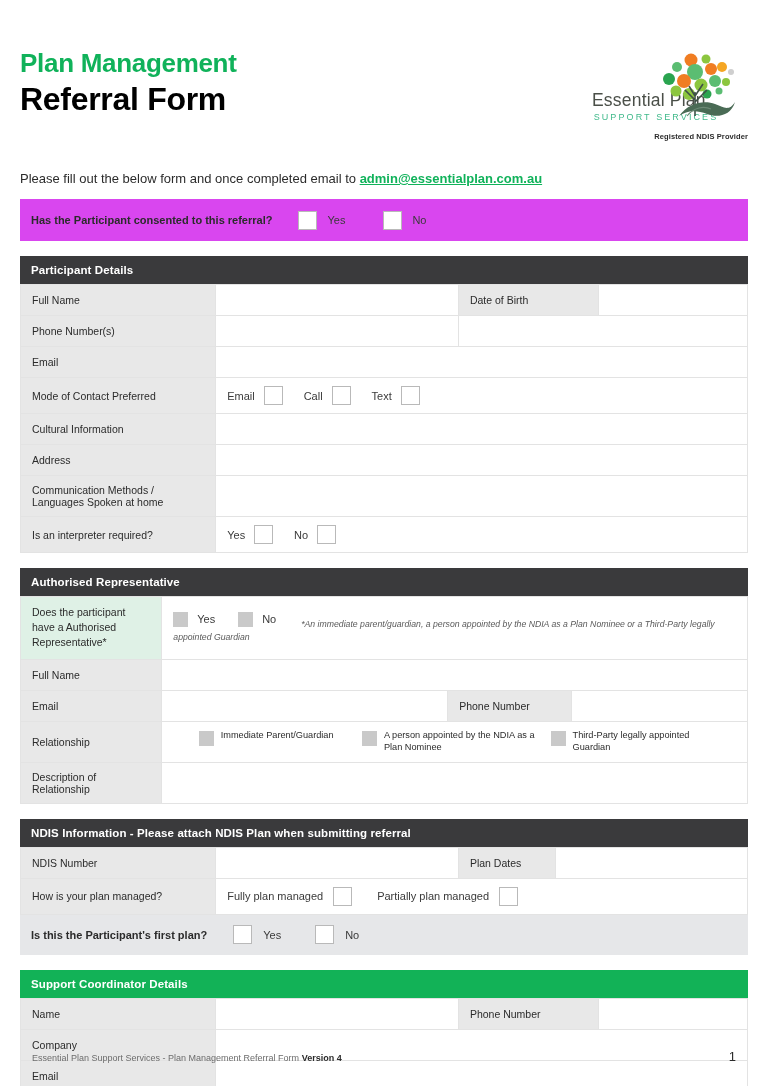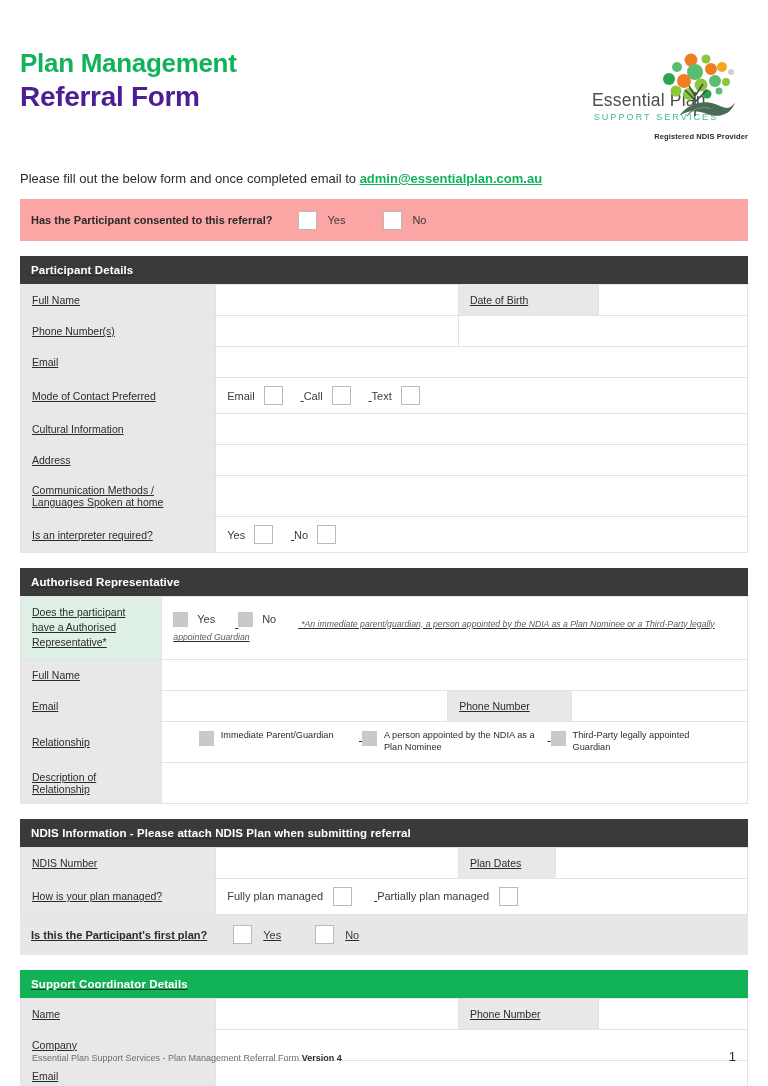--- a/index.html
+++ b/index.html
@@ -10,47 +10,47 @@
     color: #2b2b2b;
     overflow: hidden;
   }
   .page { position: relative; width: 768px; height: 1086px; padding: 0 20px; }
 
   
   .header { display: flex; justify-content: space-between; align-items: flex-start;
             padding-top: 48px; }
   .titles { line-height: 1.22; }
   .title-1 { font-size: 26px; font-weight: bold; color: #10b25a; letter-spacing: -0.3px; }
-  .title-2 { font-size: 28px; font-weight: bold; color: #4c1d95; letter-spacing: -0.3px; }
+  .title-2 { font-size: 32px; font-weight: bold; color: #000000; letter-spacing: -0.3px; }
 
   .logo { width: 160px; position: relative; padding-top: 2px; }
   .logo-tree { position: relative; height: 62px; }
   .logo-tree svg { position: absolute; right: 4px; top: 0; }
   .logo-word { font-size: 17.5px; color: #4a4f48; text-align: left;
                letter-spacing: 0.2px; margin-top: -22px; padding-left: 4px; }
   .logo-sub { font-size: 9px; color: #3fb98a; letter-spacing: 2.1px;
               text-align: center; padding-right: 24px; margin-top: 1px; }
   .logo-ndis { font-size: 7.5px; font-weight: bold; color: #2b2b2b;
                text-align: right; margin-top: 10px; letter-spacing: .1px; }
 
   
   .intro { font-size: 13px; color: #2b2b2b; margin-top: 30px; }
   .intro .email { color: #10b25a; font-weight: bold; }
 
   
-  .consent { margin-top: 13px; background: #fca5a5; height: 42px;
+  .consent { margin-top: 13px; background: #d946ef; height: 42px;
              display: flex; align-items: center; padding-left: 11px; }
   .consent-q { font-size: 11px; font-weight: bold; color: #2b2b2b; }
   .cb-wrap { display: inline-flex; align-items: center; }
   .cb { width: 19px; height: 19px; background: #fff; border: 1px solid #b9b9b9; display: inline-block; }
   .cb-gray { width: 15px; height: 15px; background: #c9c9c9; border: none; display: inline-block; }
   .cb-lbl { font-size: 11px; color: #3a3a3a; }
 
   
-  .section { margin-top: 15px; text-decoration: underline; }
+  .section { margin-top: 15px; }
   .sec-head { background: #3a3a3c; color: #fff; font-size: 11.5px; font-weight: bold;
               padding: 8px 11px; letter-spacing: .1px; }
   .sec-head.green { background: #12b257; }
   table.form { width: 100%; border-collapse: collapse; table-layout: fixed; }
   table.form td { border: 1px solid #e3e3e3; font-size: 10.5px; color: #2b2b2b;
                   padding: 8px 11px; vertical-align: middle; height: 31px; }
   td.lbl { background: #e8e8e8; }
   td.lbl.mint { background: #dff1e6; line-height: 1.45; }
   td.val { background: #ffffff; }
   td.inline { background: #ffffff; }

